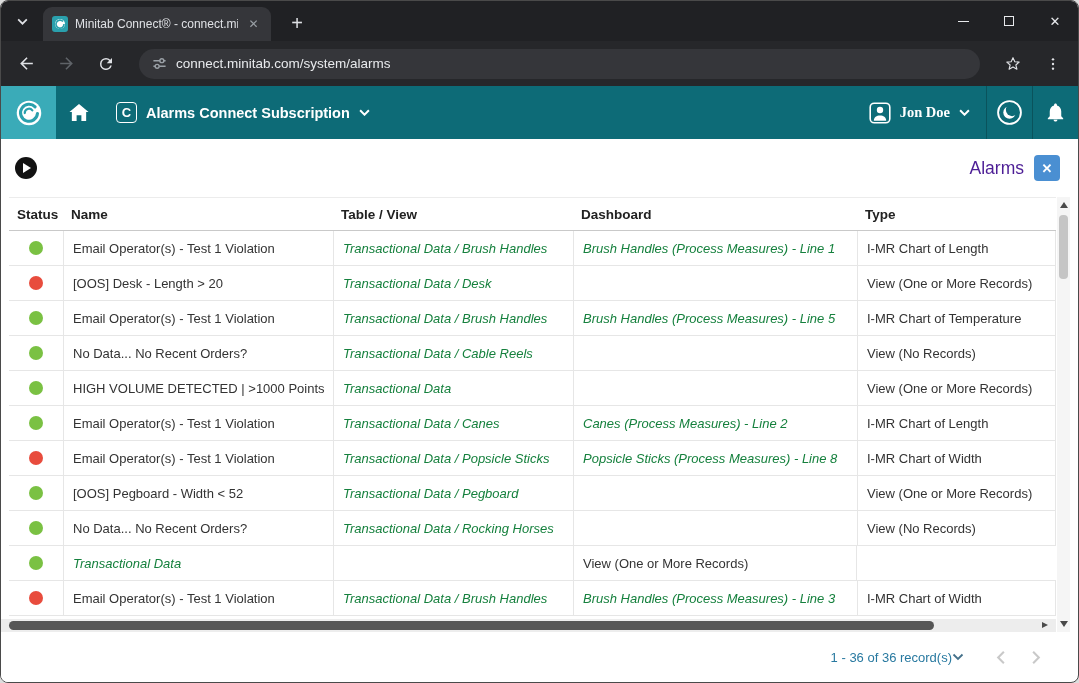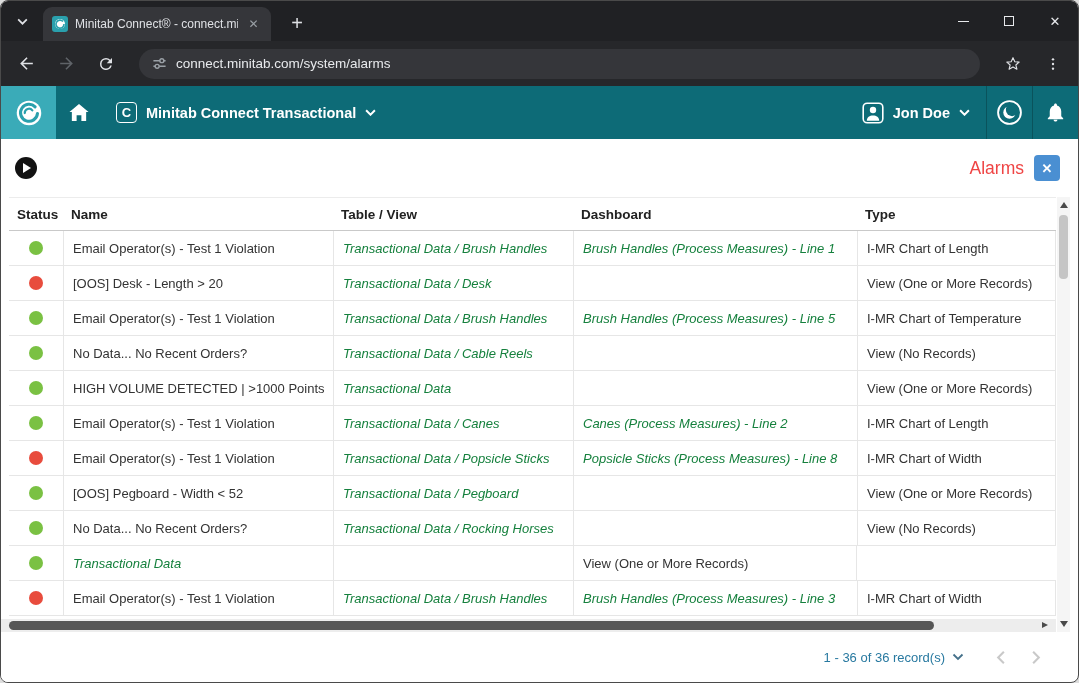--- a/index.html
+++ b/index.html
@@ -34,32 +34,32 @@
 
   
   .appheader { height:53px; background:#0d6b77; display:flex; align-items:center; color:#fff; }
   .logo-tile { width:55px; height:53px; background:#3aabb8; display:flex; align-items:center; justify-content:center; }
   .home-btn { width:46px; height:53px; display:flex; align-items:center; justify-content:center; }
   .sub-group { display:flex; align-items:center; gap:9px; margin-left:14px; }
   .c-badge { width:21px; height:21px; border:1.5px solid #fff; border-radius:4px;
              display:flex; align-items:center; justify-content:center; font-size:13px; font-weight:bold; }
   .sub-label { font-size:14.5px; font-weight:bold; }
   .hdr-right { margin-left:auto; display:flex; align-items:center; height:100%; }
-  .user-group { display:flex; align-items:center; gap:9px; padding:0 16px; height:100%; }
+  .user-group { display:flex; align-items:center; gap:9px; padding:0 16px; height:100%;font-family:Liberation Serif, serif; }
   .user-name { font-size:14.5px; font-weight:bold; }
   .icon-cell { width:46px; height:100%; display:flex; align-items:center; justify-content:center;
                border-left:1px solid rgba(0,0,0,0.22); }
 
   
   .toolbar { height:58px; display:flex; align-items:center; padding:0 14px; background:#fff; }
   .play-btn { width:22px; height:22px; border-radius:50%; background:#121212;
               display:flex; align-items:center; justify-content:center; }
   .play-tri { width:0; height:0; border-left:8px solid #fff; border-top:5px solid transparent;
               border-bottom:5px solid transparent; margin-left:2px; }
-  .toolbar-title { margin-left:auto; font-size:17.5px; color:#ef4444; }
+  .toolbar-title { margin-left:auto; font-size:17.5px; color:#4c1d95; }
   .panel-close { width:26px; height:26px; margin-left:10px; margin-right:4px; background:#4a8fd2;
                  border-radius:4px; color:#fff; font-size:13px; font-weight:bold;
                  display:flex; align-items:center; justify-content:center; }
 
   
   .table { margin-left:8px; width:1047px; }
   .thead, .trow { display:grid; grid-template-columns:54px 270px 240px 284px 1fr; }
   .thead { height:34px; align-items:center; border-top:1px solid #ececec; border-bottom:1px solid #c9c9c9;
            font-size:13.5px; font-weight:bold; color:#222; }
   .thead > div { padding:0 8px; white-space:nowrap; overflow:hidden; }
@@ -85,21 +85,21 @@
                border-left:4px solid transparent; border-right:4px solid transparent;
                border-bottom:6px solid #4a4a4a; }
   .varrow-down { position:absolute; left:2.5px; bottom:5px; width:0; height:0;
                  border-left:4px solid transparent; border-right:4px solid transparent;
                  border-top:6px solid #4a4a4a; }
   .vthumb { position:absolute; left:2px; top:18px; width:9px; height:64px; background:#c5c5c5; border-radius:4px; }
 
   
   .footer { position:absolute; left:0; bottom:0; width:1055px; height:50px; background:#fff;
             display:flex; align-items:center; justify-content:flex-end; padding-right:4px; }
-  .rec-group { display:flex; align-items:center; gap:7px; color:#2879a0; font-size:13px; }
+  .rec-group { display:flex; align-items:center; color:#2879a0; font-size:13px; }
   .page-btn { width:30px; height:30px; display:flex; align-items:center; justify-content:center; }
   .page-prev { margin-left:22px; }
   .page-next { margin-left:4px; margin-right:2px; }
 </style>
 </head>
 <body>
 
 <div id="app">
 
   <div class="titlebar">
@@ -178,21 +178,21 @@
         <path d="M13.5 18a4.5 4.5 0 0 1 8-2.8" fill="none" stroke="#2aa0ad" stroke-width="2.4" stroke-linecap="round"></path>
       </svg>
     </div>
     <div class="home-btn">
       <svg width="22" height="21" viewBox="0 0 22 22">
         <path d="M11 2 L21 10.5 L18.5 10.5 L18.5 20 L13.5 20 L13.5 14 L8.5 14 L8.5 20 L3.5 20 L3.5 10.5 L1 10.5 Z" fill="#fff"></path>
       </svg>
     </div>
     <div class="sub-group">
       <div class="c-badge">C</div>
-      <span class="sub-label">Minitab Connect Transactional</span>
+      <span class="sub-label">Alarms Connect Subscription</span>
       <svg width="11" height="7" viewBox="0 0 10 6">
         <polyline points="1,1 5,5 9,1" fill="none" stroke="#fff" stroke-width="1.8"></polyline>
       </svg>
     </div>
     <div class="hdr-right">
       <div class="user-group">
         <svg width="22" height="22" viewBox="0 0 22 22">
           <rect x="1.2" y="1.2" width="19.6" height="19.6" rx="4" fill="none" stroke="#fff" stroke-width="1.6"></rect>
           <circle cx="11" cy="8" r="3.2" fill="#fff"></circle>
           <path d="M4.8 18.8c0-3.4 2.8-5.2 6.2-5.2s6.2 1.8 6.2 5.2z" fill="#fff"></path>

